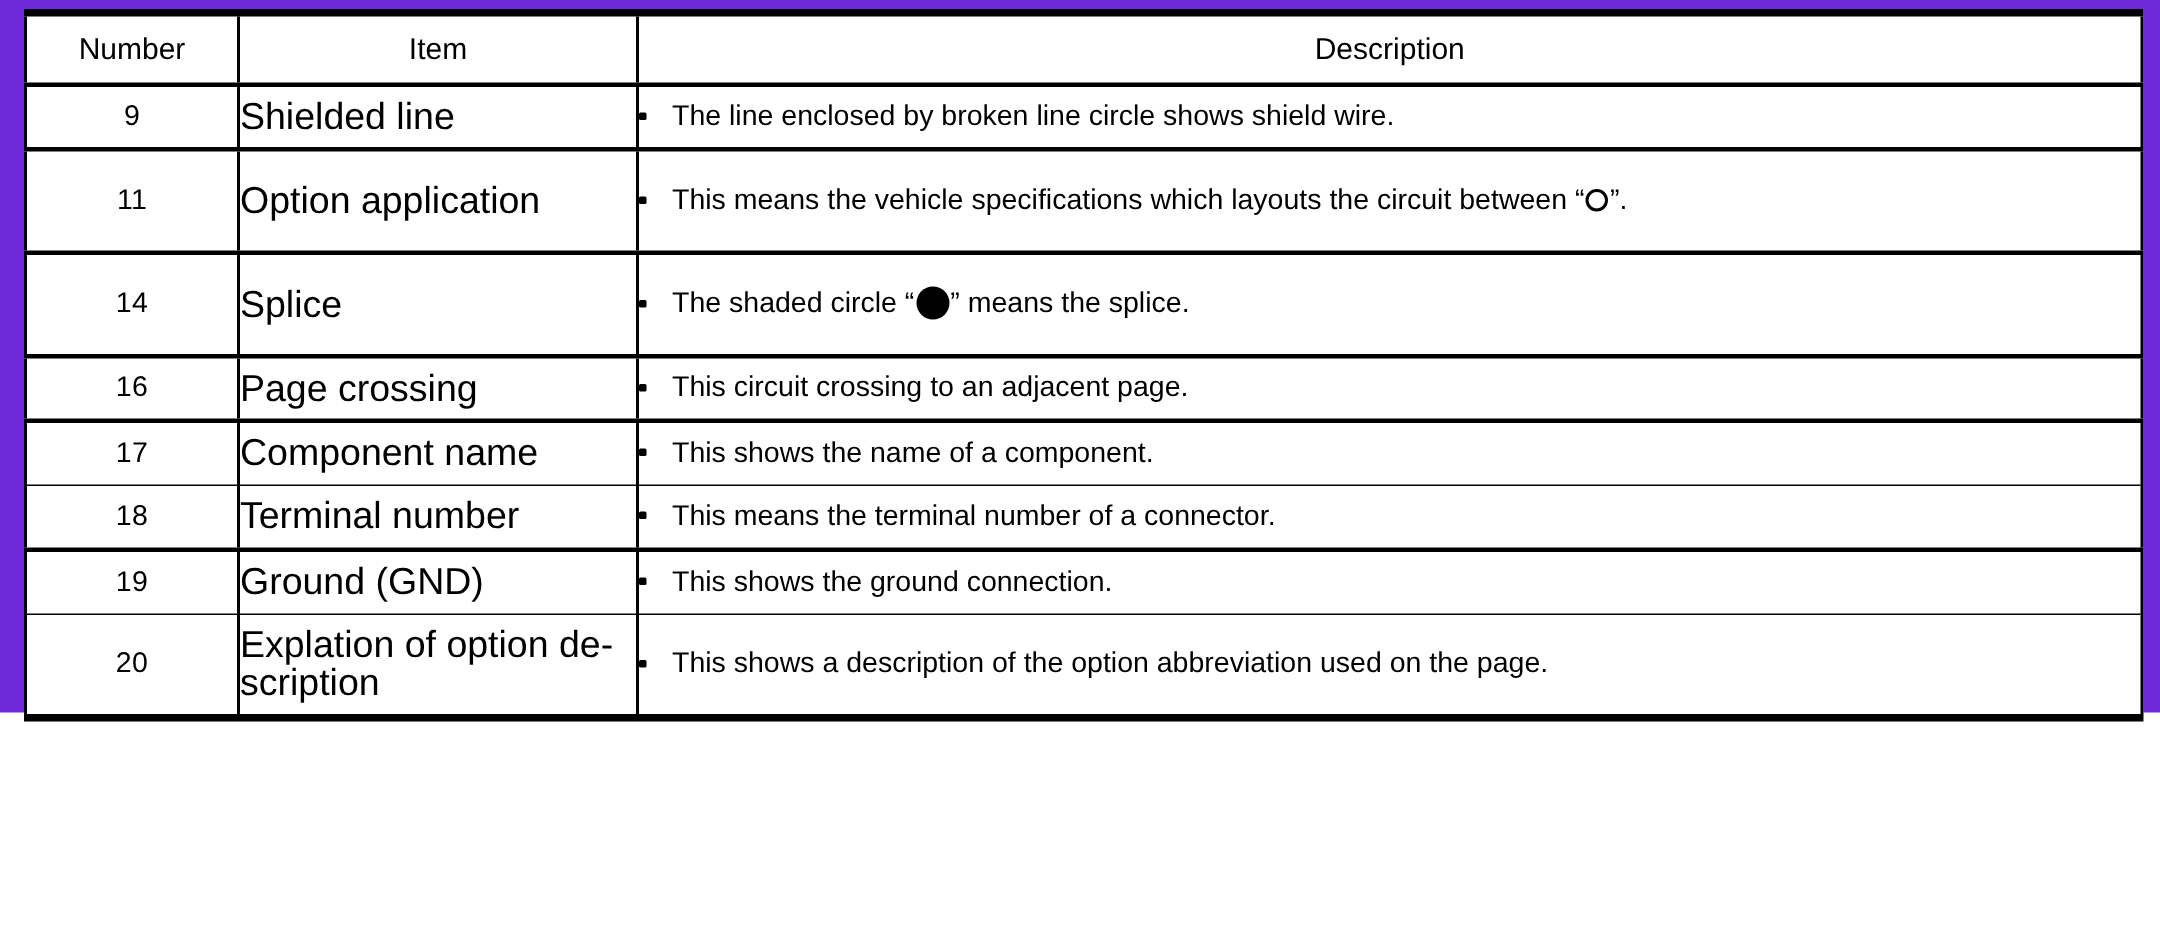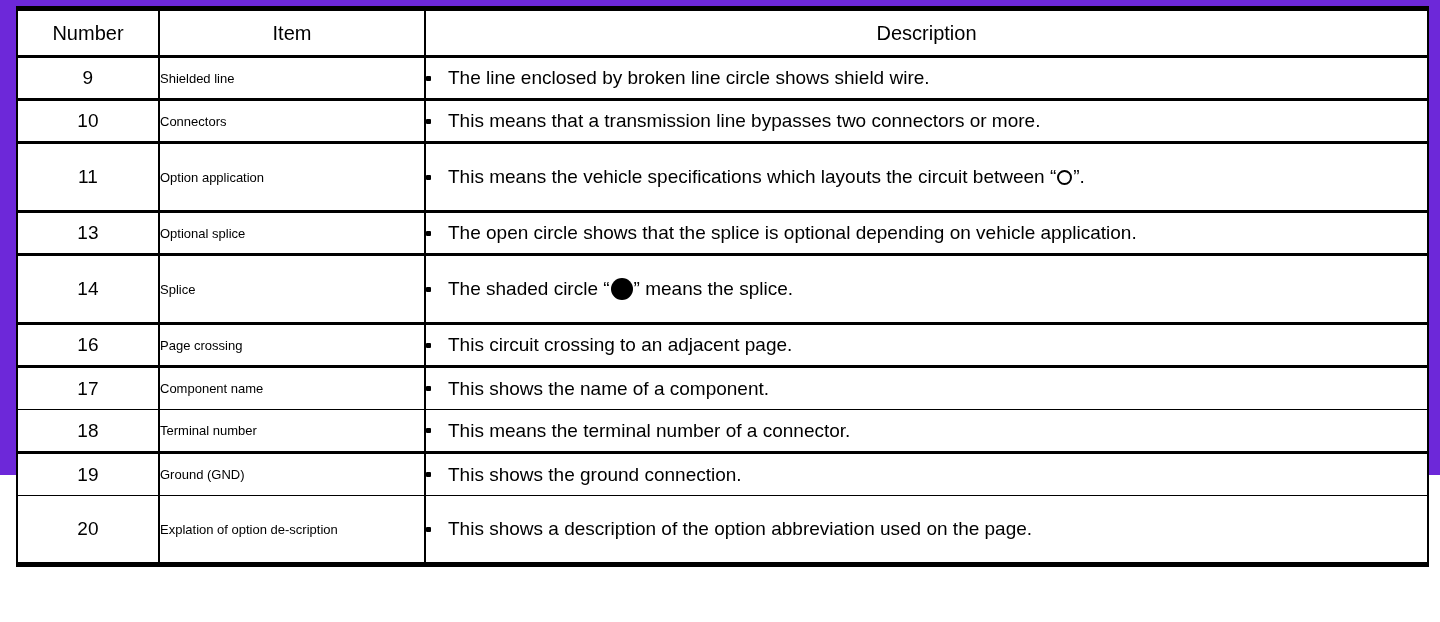--- a/index.html
+++ b/index.html
@@ -69,21 +69,21 @@
   .cell-number {
     text-align: center;
     font-size: 19px;
     letter-spacing: 0.2px;
   }
 
   .cell-item {
     text-align: left;
     padding-left: 14px;
     padding-right: 8px;
-    font-size: 13px;
+    font-size: 25px;
     line-height: 25px;
   }
 
   .cell-desc {
     text-align: left;
     padding-left: 12px;
     padding-right: 10px;
     font-size: 19px;
   }
 
@@ -183,53 +183,33 @@
         <td class="cell-number">9</td>
         <td class="cell-item">Shielded line</td>
         <td class="cell-desc">
           <span class="desc-line">
             <span class="bullet"></span>
             <span class="desc-text">The line enclosed by broken line circle shows shield wire.</span>
           </span>
         </td>
       </tr>
 
-      <tr class="row-h sep-heavy">
-        <td class="cell-number">10</td>
-        <td class="cell-item">Connectors</td>
-        <td class="cell-desc">
-          <span class="desc-line">
-            <span class="bullet"></span>
-            <span class="desc-text">This means that a transmission line bypasses two connectors or more.</span>
-          </span>
-        </td>
-      </tr>
 
       <tr class="row-h-tall sep-heavy">
         <td class="cell-number">11</td>
         <td class="cell-item">Option application</td>
         <td class="cell-desc">
           <span class="desc-line">
             <span class="bullet"></span>
             <span class="desc-text"><span>This means the vehicle specifications which layouts the circuit between “</span><span class="glyph-open-circle"></span><span>”.</span></span>
           </span>
         </td>
       </tr>
 
 
-      <tr class="row-h sep-heavy">
-        <td class="cell-number">13</td>
-        <td class="cell-item">Optional splice</td>
-        <td class="cell-desc">
-          <span class="desc-line">
-            <span class="bullet"></span>
-            <span class="desc-text">The open circle shows that the splice is optional depending on vehicle application.</span>
-          </span>
-        </td>
-      </tr>
 
       <tr class="row-h-tall sep-heavy">
         <td class="cell-number">14</td>
         <td class="cell-item">Splice</td>
         <td class="cell-desc">
           <span class="desc-line">
             <span class="bullet"></span>
             <span class="desc-text"><span>The shaded circle “</span><span class="glyph-filled-circle"></span><span>” means the splice.</span></span>
           </span>
         </td>

